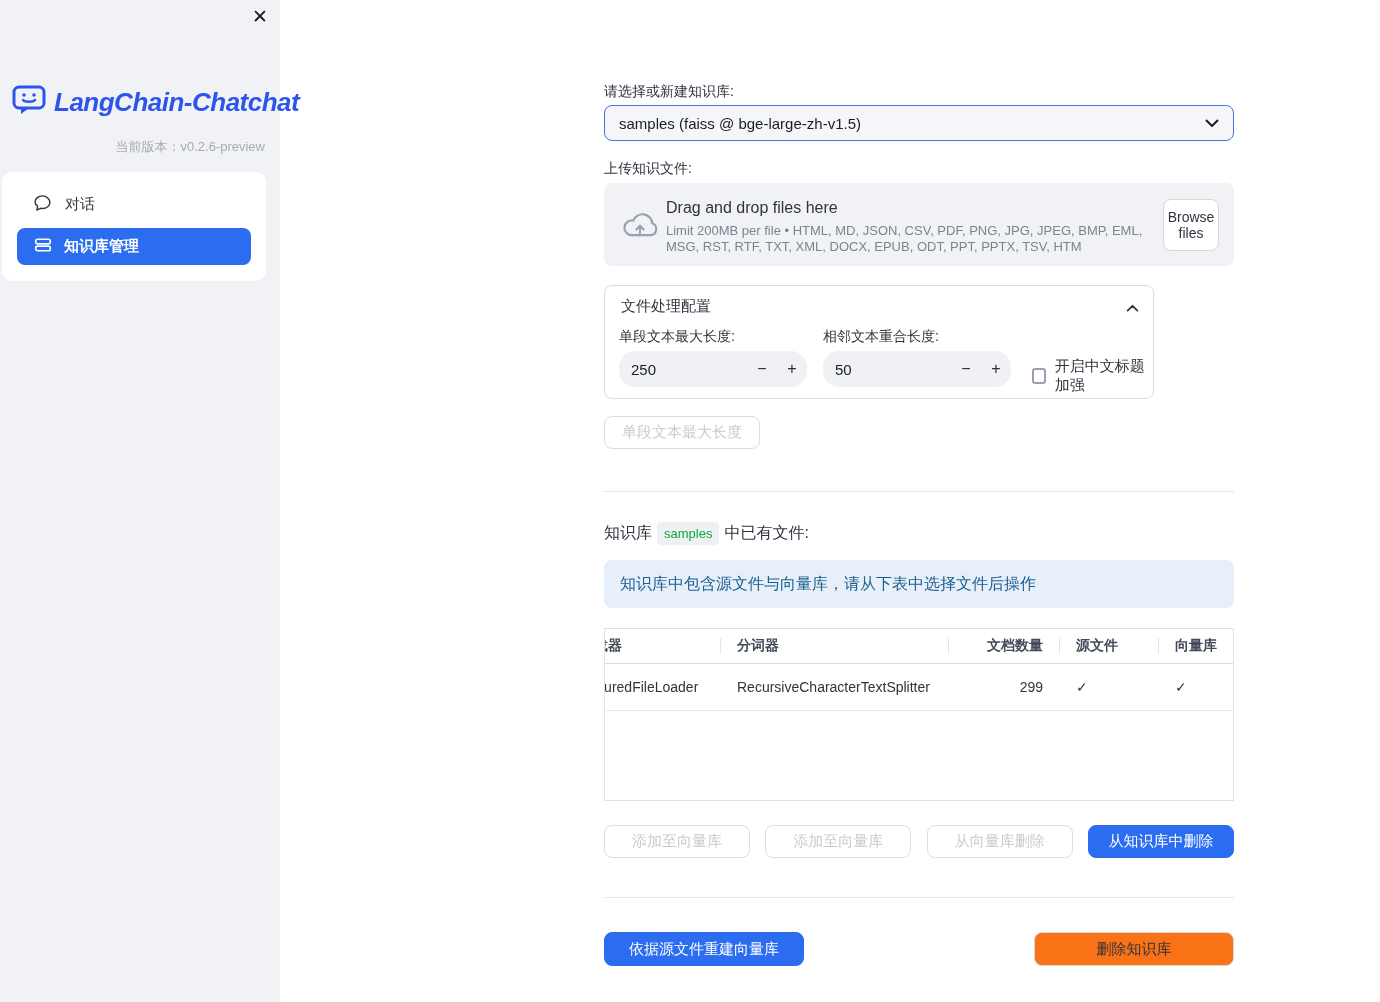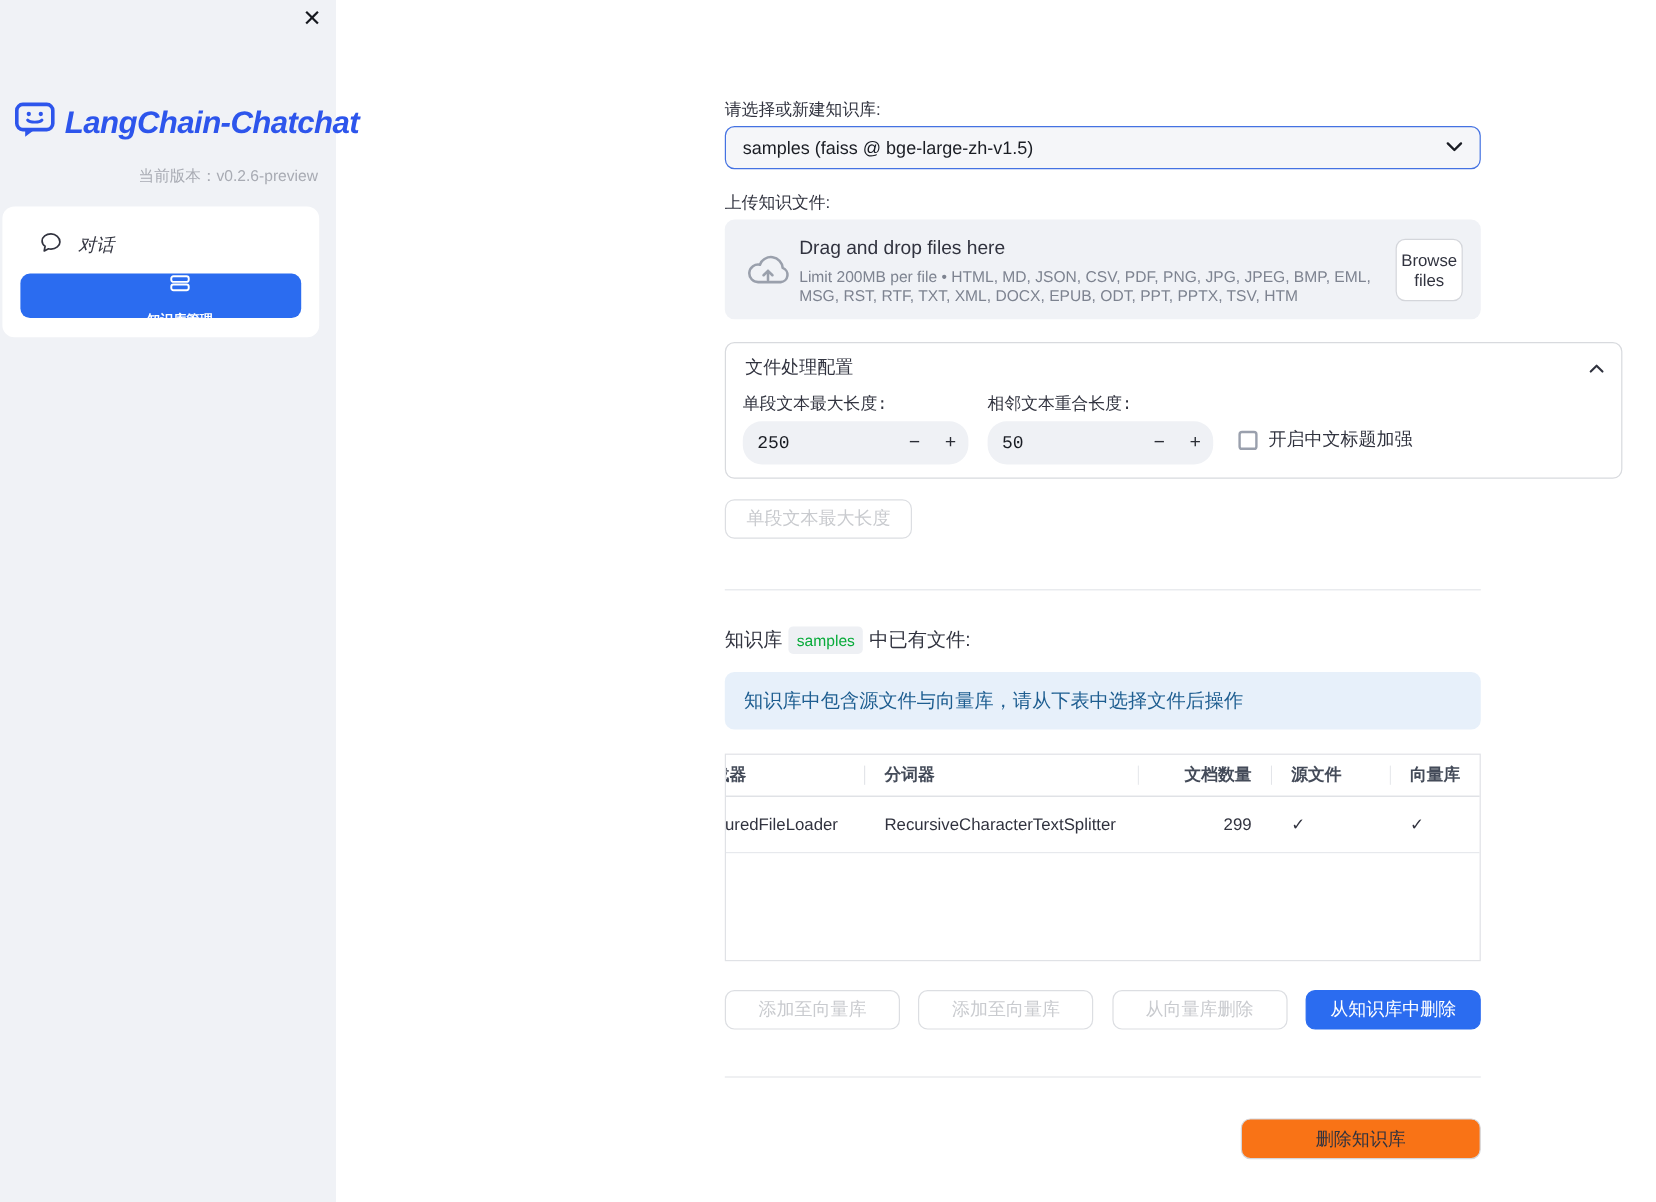--- a/index.html
+++ b/index.html
@@ -13,36 +13,36 @@
     background:#ffffff; font-family:"Liberation Sans", sans-serif; color:#31333f;
   }
   
   .sidebar{position:absolute; left:0; top:0; width:280px; height:1002px; background:var(--sidebar-bg);}
   .close-btn{position:absolute; top:4px; right:12px; font-size:19px; color:#15181e; cursor:pointer; line-height:26px;}
   .logo{position:absolute; top:84px; left:12px; display:flex; align-items:center; gap:8px;}
   .logo svg{flex:0 0 auto;}
   .logo-text{font-size:26px; font-weight:700; font-style:italic; color:var(--logo-blue); letter-spacing:-0.5px; white-space:nowrap;}
   .version{position:absolute; top:138px; right:15px; font-size:13px; color:#a8abb3;}
   .menu-card{position:absolute; top:172px; left:2px; width:264px; background:#fff; border-radius:10px; padding:14px 0 16px;}
-  .menu-item{display:flex; align-items:center; gap:13px; height:36px; padding-left:31px; font-size:15px; color:#31333f; cursor:pointer;font-style:italic;}
-  .menu-item-selected{display:flex; align-items:center; gap:12px; height:37px; margin:6px 15px 0; padding-left:32px;
-    background:var(--primary); border-radius:8px; color:#fff; font-size:11px; font-weight:700; cursor:pointer;flex-direction:column;}
+  .menu-item{display:flex; align-items:center; gap:13px; height:36px; padding-left:31px; font-size:15px; color:#31333f; cursor:pointer;}
+  .menu-item-selected{display:flex; align-items:center; gap:12px; height:37px; margin:6px 15px 0; padding-left:17px;
+    background:var(--primary); border-radius:8px; color:#fff; font-size:15px; font-weight:700; cursor:pointer;}
   
   .content{position:absolute; left:604px; top:0; width:630px; height:1002px;}
   .w-label{position:absolute; left:0; font-size:14px; color:#31333f;}
   .selectbox{position:absolute; top:105px; left:0; width:630px; height:36px; background:#f5f6f9;
     border:1px solid #4472e2; border-radius:8px; display:flex; align-items:center; padding:0 14px; cursor:pointer;}
   .selectbox-value{flex:1; font-size:15px; color:#1a1d24;}
   .dropzone{position:absolute; top:183px; left:0; width:630px; height:83px; background:#f0f2f6; border-radius:8px;}
   .drop-title{position:absolute; left:62px; top:16px; font-size:16px; color:#31333f;}
   .drop-hint{position:absolute; left:62px; top:40px; width:478px; font-size:13px; line-height:16px; color:var(--muted);}
   .browse-btn{position:absolute; right:15px; top:16px; width:56px; height:52px; background:#fff; border:1px solid #d4d6db;
     border-radius:8px; font-size:14px; color:#31333f; display:flex; align-items:center; justify-content:center; text-align:center; cursor:pointer;}
   .cloud{position:absolute; left:18px; top:26px;}
-  .expander{position:absolute; top:285px; left:0; width:748px; height:114px; border:1px solid var(--border-gray); border-radius:8px; background:#fff;font-family:Liberation Mono, monospace;}
+  .expander{position:absolute; top:285px; left:0; width:550px; height:114px; border:1px solid var(--border-gray); border-radius:8px; background:#fff;}
   .expander-title{position:absolute; left:16px; top:11px; font-size:15px; color:#31333f; cursor:pointer;}
   .expander-chevron{position:absolute; right:14px; top:12px; cursor:pointer;}
   .exp-label{position:absolute; top:42px; font-size:14px; color:#31333f;}
   .num-input{position:absolute; top:65px; width:188px; height:36px; background:#eff1f5; border-radius:16px; display:flex; align-items:center;}
   .num-value{flex:1; padding-left:12px; font-size:15px; color:#1a1d24;}
   .step-btn{width:30px; height:36px; display:flex; align-items:center; justify-content:center; font-size:16px; color:#2a2d35; cursor:pointer;}
   .checkbox-row{position:absolute; left:427px; top:71px; display:flex; align-items:center; cursor:pointer;}
   .checkbox{width:16px; height:16px; border:2px solid #9aa0ad; border-radius:3px; background:#fff;}
   .checkbox-label{margin-left:9px; font-size:15px; color:#31333f;}
   .btn{border-radius:8px; font-size:15px; display:flex; align-items:center; justify-content:center; cursor:pointer; font-family:inherit;}
@@ -207,15 +207,16 @@
 
   <div class="actions">
     <div class="btn btn-disabled">添加至向量库</div>
     <div class="btn btn-disabled">添加至向量库</div>
     <div class="btn btn-disabled">从向量库删除</div>
     <div class="btn btn-primary">从知识库中删除</div>
   </div>
 
   <div class="hr" style="top:897px;"></div>
 
+  <div class="btn btn-primary rebuild-btn">依据源文件重建向量库</div>
   <div class="btn btn-secondary delete-kb-btn">删除知识库</div>
 
 </div>
 
 </body></html>

